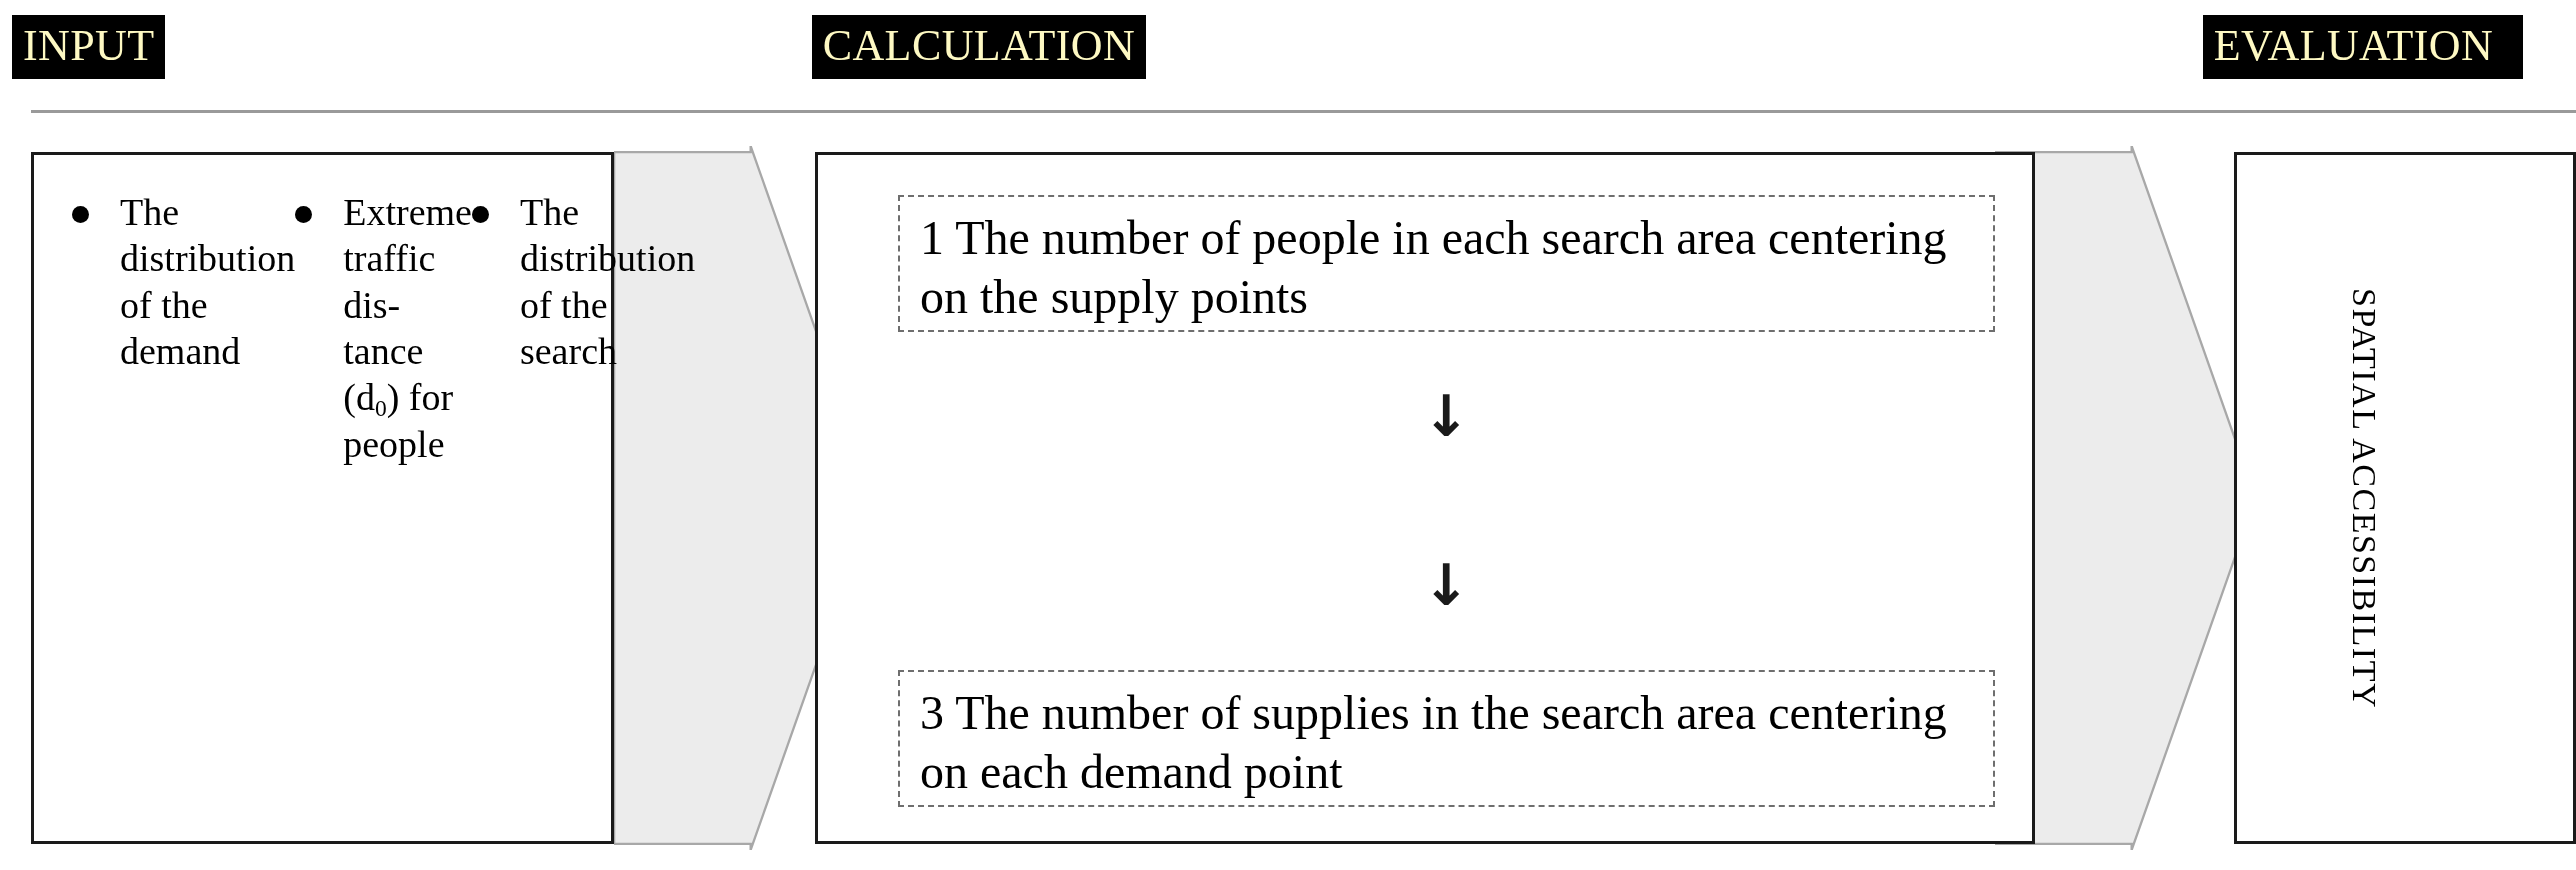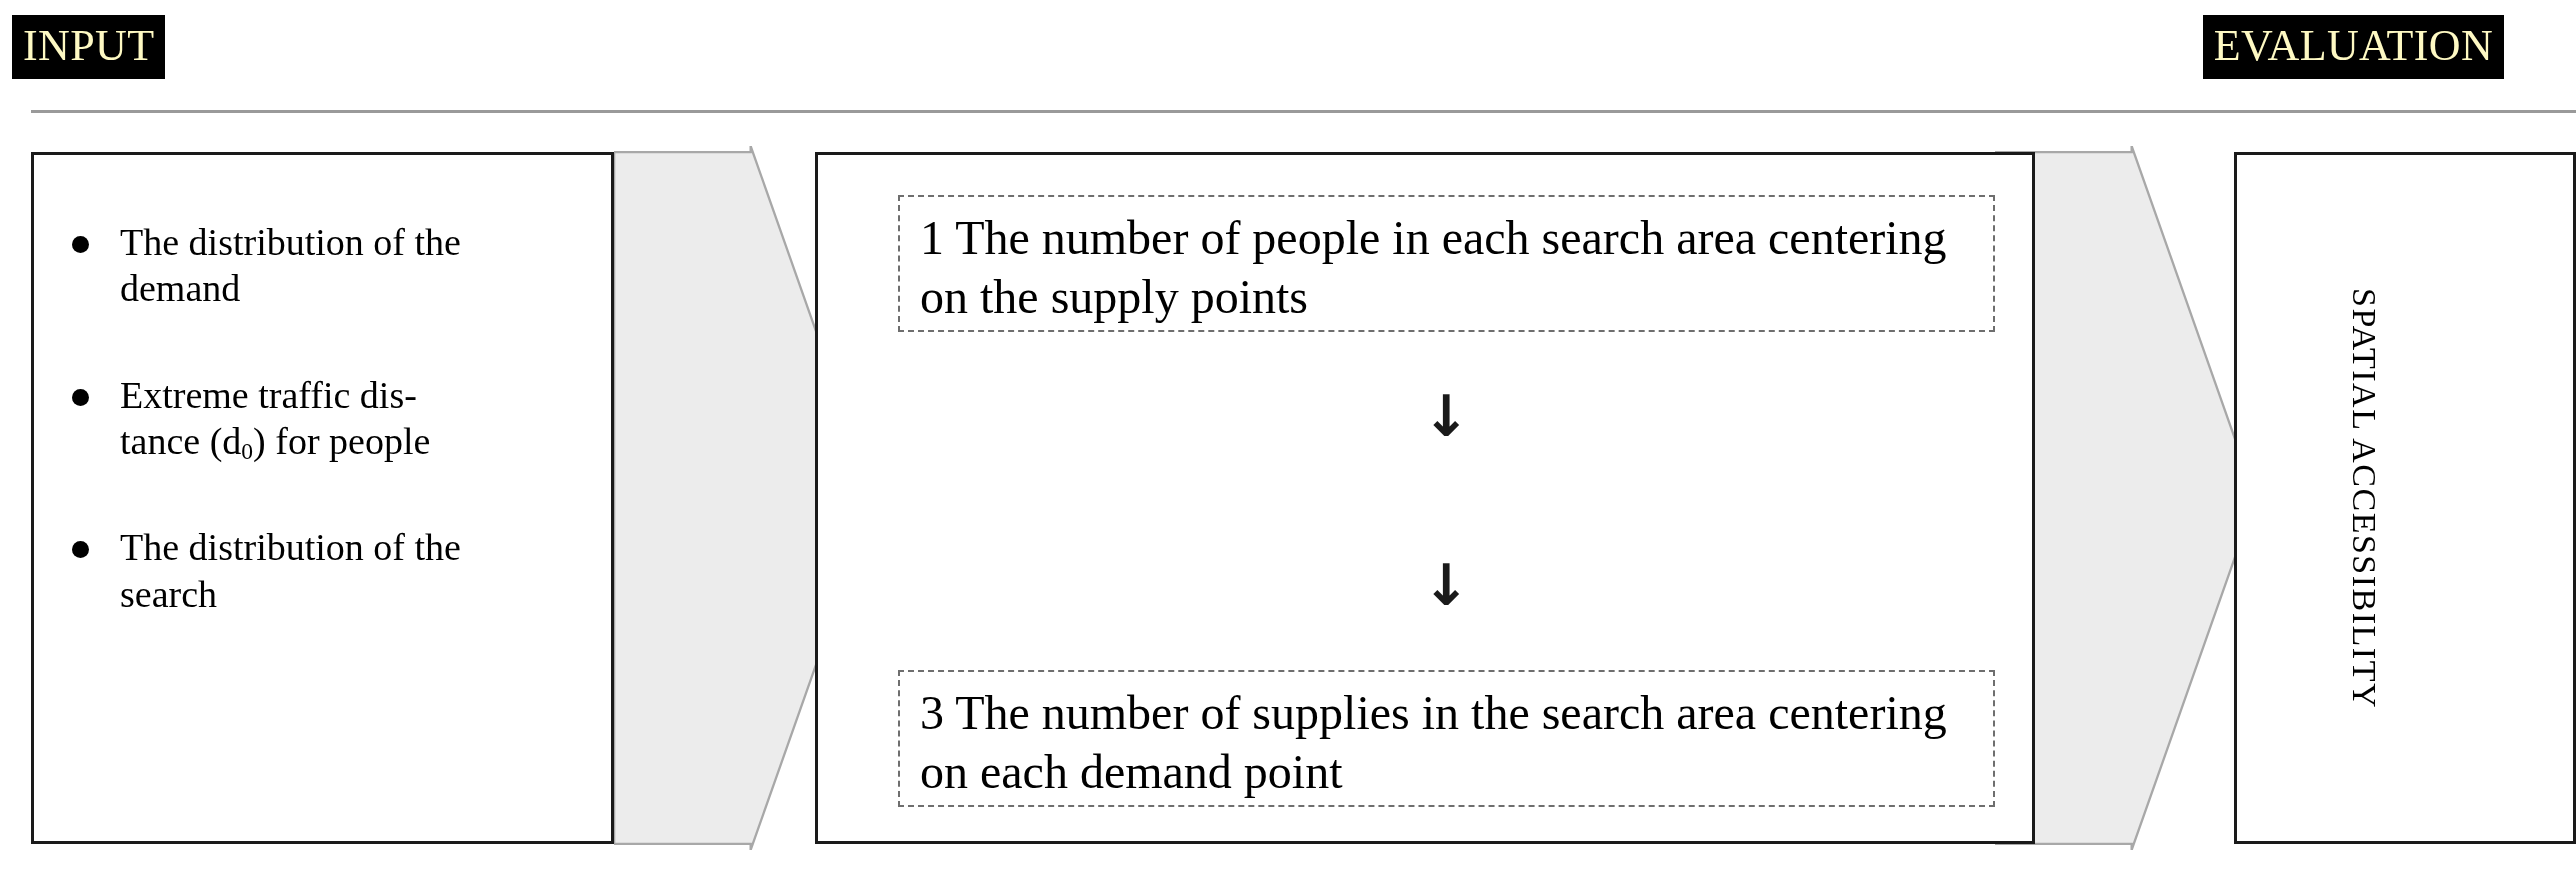--- a/index.html
+++ b/index.html
@@ -34,21 +34,21 @@
     font-size: 44px;
     line-height: 1;
     letter-spacing: 0.4px;
     padding: 9.2px 10.7px 10.7px 10.7px;
     white-space: nowrap;
     box-sizing: border-box;
     z-index: 5;
   }
   #label-input  { left: 12.3px;   top: 15.3px; }
   #label-calc   { left: 812px; top: 15.3px; }
-  #label-eval   { left: 2203px; top: 15.3px; padding-right: 11px; text-align: center; }
+  #label-eval   { left: 2203px; top: 15.3px; padding-right: 30px; text-align: center; }
 
   
   .panel {
     position: absolute;
     background: #ffffff;
     border: 3.1px solid #1a1a1a;
     box-sizing: border-box;
     z-index: 4;
   }
   #panel-input {
@@ -73,21 +73,20 @@
   #input-list {
     position: absolute;
     left: 31px;
     top: 152px;
     width: 583px;
     height: 526px;
     box-sizing: border-box;
     padding: 37px 31px 31px 41px;
     z-index: 6;
     display: flex;
-    flex-direction: column;
     justify-content: space-around;
   }
   .bullet-row {
     display: flex;
     align-items: flex-start;
     font-size: 38px;
     line-height: 1.22;
     color: #000000;
   }
   .bullet-dot {
@@ -190,20 +189,21 @@
     <svg width="261" height="704" viewBox="0 0 340 918" xmlns="http://www.w3.org/2000/svg">
       <polygon points="0,8 178,8 178,0 340,459 178,918 178,910 0,910" fill="#ececec" stroke="#a8a8a8" stroke-width="3"></polygon>
     </svg>
   </div>
 
   <div class="panel" id="panel-input"></div>
   <div class="panel" id="panel-calc"></div>
   <div class="panel" id="panel-eval"></div>
 
   <div class="phase-label" id="label-input">INPUT</div>
+  <div class="phase-label" id="label-calc">CALCULATION</div>
   <div class="phase-label" id="label-eval">EVALUATION</div>
 
   <div id="input-list">
 
     <div class="bullet-row">
       <span class="bullet-dot"></span>
       <span class="bullet-text">The distribution of the demand</span>
     </div>
 
     <div class="bullet-row">

